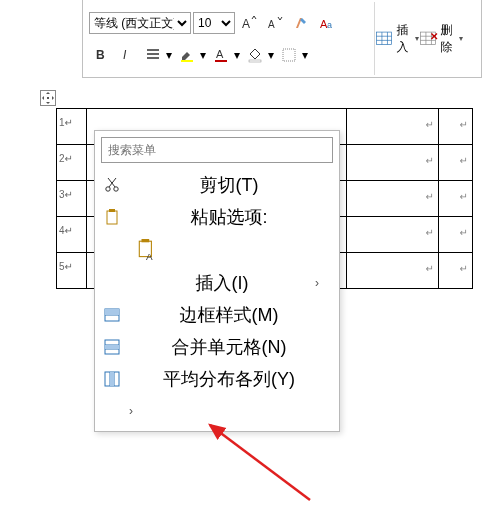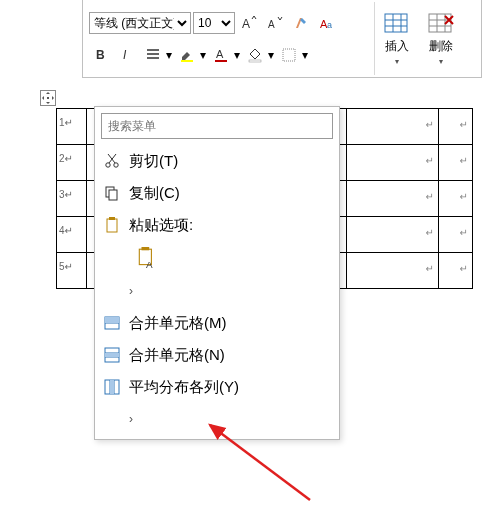--- a/index.html
+++ b/index.html
@@ -9,41 +9,41 @@
 .ribbon .tg{border-right:1px solid #d8d8d8;display:flex;flex-direction:column;justify-content:center;padding:2px 4px;}
 .ribbon .row{display:flex;align-items:center;gap:2px;height:32px;}
 .ribbon select,.ribbon .btn{font-size:12px;}
 .ribbon select{height:22px;border:1px solid #a0a0a0;background:#fff;}
 .fontname{width:102px;}
 .fontsize{width:42px;}
 .btn{width:24px;height:24px;display:flex;align-items:center;justify-content:center;cursor:pointer;border-radius:2px;}
 .btn svg{width:16px;height:16px;}
 .split{display:flex;align-items:center;}
 .split .arrow{width:8px;display:flex;align-items:center;justify-content:center;}
-.bigbtn{display:flex;flex-direction:column;align-items:center;justify-content:center;width:44px;gap:2px;cursor:pointer;}
+.bigbtn{display:flex;flex-direction:row;align-items:center;justify-content:center;width:44px;gap:2px;cursor:pointer;}
 .bigbtn svg{width:28px;height:24px;}
 .bigbtn .lbl{font-size:12px;}
 .movehandle{position:absolute;left:40px;top:90px;width:16px;height:16px;border:1px solid #888;display:flex;align-items:center;justify-content:center;background:#fff;}
 .movehandle svg{width:12px;height:12px;}
 .tbl{position:absolute;left:56px;top:108px;border-collapse:collapse;background:#fff;}
 .tbl td{border:1px solid #000;height:36px;position:relative;font-size:11px;color:#888;}
 .tbl td.c1{width:30px;}
 .tbl td.c2{width:260px;}
 .tbl td.c3{width:92px;}
 .tbl td.c4{width:34px;}
 .rn{position:absolute;left:2px;top:8px;font-size:10px;color:#666;}
 .pm{position:absolute;right:4px;top:10px;color:#888;font-size:10px;}
 
-.ctx{position:absolute;left:94px;top:106px;width:246px;background:#fff;border:1px solid #b8b8b8;box-shadow:2px 2px 6px rgba(0,0,0,.15);padding-bottom:4px;}
+.ctx{position:absolute;left:94px;top:130px;width:246px;background:#fff;border:1px solid #b8b8b8;box-shadow:2px 2px 6px rgba(0,0,0,.15);padding-bottom:4px;}
 .ctx .search{margin:6px;}
 .ctx .search input{width:100%;height:26px;border:1px solid #999;padding:0 6px;font-size:12px;}
 .ctx .mi{display:flex;align-items:center;height:32px;padding:0 10px 0 0;cursor:pointer;position:relative;}
 .ctx .ic{width:34px;display:flex;align-items:center;justify-content:center;}
 .ctx .ic svg{width:18px;height:18px;}
-.ctx .tx{flex:1;font-size:15px;}
+.ctx .tx{flex:1;font-size:18px;text-align:center;}
 .ctx .tx b{font-weight:normal;}
 .ctx .sub{width:14px;color:#555;font-size:12px;}
 .ctx .pasteopt{padding:2px 0 2px 36px;}
 .ctx .pasteopt .pb{width:32px;height:30px;border:1px solid transparent;display:flex;align-items:center;justify-content:center;cursor:pointer;}
 
 .redarrow{position:absolute;left:200px;top:420px;pointer-events:none;}
 </style>
 </head>
 <body>
 
@@ -232,57 +232,49 @@
           <circle cx="5" cy="13" r="2.2" fill="none" stroke="#333"></circle>
           <circle cx="13" cy="13" r="2.2" fill="none" stroke="#333"></circle>
           <path d="M6 11L13 2M12 11L5 2" stroke="#333"></path>
         </svg>
       </div>
     <div class="tx">剪切(T)</div>
   </div>
   <div class="mi">
     <div class="ic">
         <svg viewBox="0 0 18 18">
-          <rect x="3" y="3" width="8" height="10" fill="none" stroke="#333"></rect>
-          <rect x="6" y="6" width="8" height="10" fill="#fff" stroke="#333"></rect>
-        </svg>
-      </div>
-    <div class="tx">复制(C)</div>
-  </div>
-  <div class="mi">
-    <div class="ic">
-        <svg viewBox="0 0 18 18">
           <rect x="4" y="3" width="10" height="13" fill="none" stroke="#b8860b"></rect>
           <rect x="6" y="1" width="6" height="3" fill="#b8860b"></rect>
         </svg>
       </div>
     <div class="tx"><b>粘贴选项:</b></div>
   </div>
   <div class="pasteopt">
     <div class="pb">
         <svg viewBox="0 0 20 20" width="22" height="22">
           <rect x="3" y="2" width="11" height="14" fill="none" stroke="#b8860b"></rect>
           <rect x="5" y="0" width="7" height="3" fill="#b8860b"></rect>
           <text x="9" y="19" font-size="9" fill="#333">A</text>
         </svg>
       </div>
   </div>
   <div class="mi">
     <div class="ic"></div>
+    <div class="tx">插入(I)</div>
     <div class="sub">›</div>
   </div>
   <div class="mi">
     <div class="ic">
         <svg viewBox="0 0 18 18">
           <rect x="2" y="3" width="14" height="12" fill="none" stroke="#2e75b6"></rect>
           <path d="M2 9h14" stroke="#2e75b6"></path>
           <rect x="2" y="3" width="14" height="6" fill="#a8c8e8"></rect>
         </svg>
       </div>
-    <div class="tx">合并单元格(M)</div>
+    <div class="tx">边框样式(M)</div>
   </div>
   <div class="mi">
     <div class="ic">
         <svg viewBox="0 0 18 18">
           <rect x="2" y="2" width="14" height="14" fill="none" stroke="#2e75b6"></rect>
           <path d="M2 7h14M2 11h14" stroke="#2e75b6"></path>
           <rect x="2" y="7" width="14" height="4" fill="#a8c8e8"></rect>
         </svg>
       </div>
     <div class="tx">合并单元格(N)</div>

